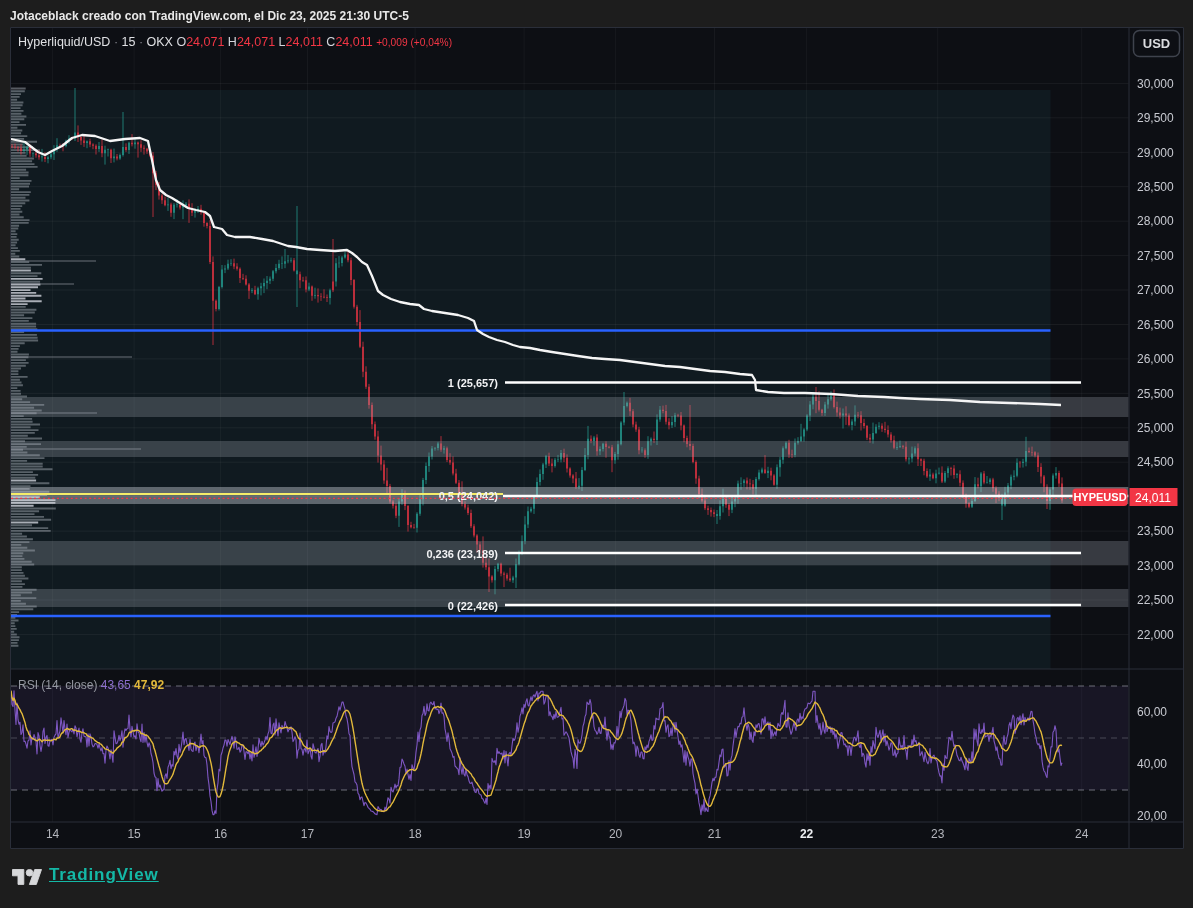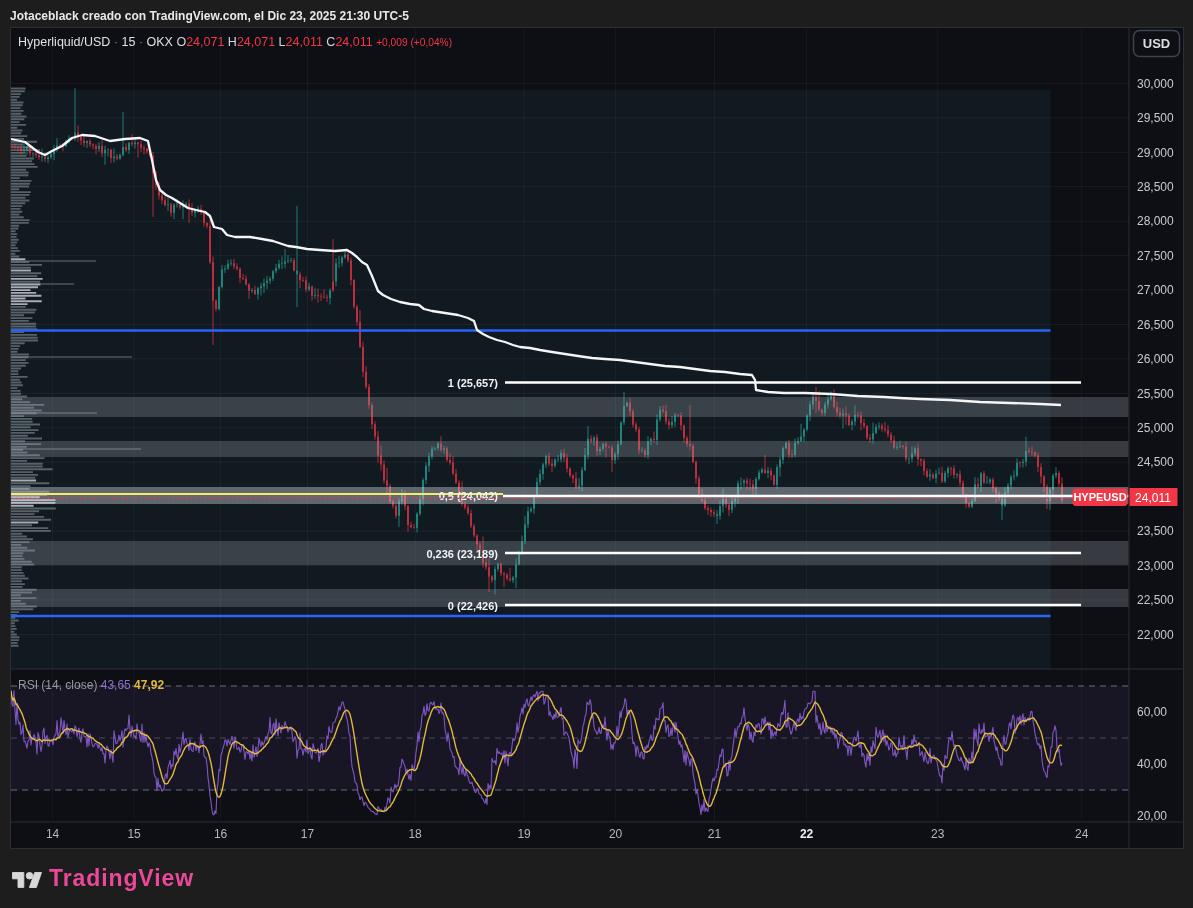--- a/index.html
+++ b/index.html
@@ -7,21 +7,21 @@
 .ax{fill:#c8cad1;font-size:12px;}
 .axd{fill:#b4b6bd;font-size:12px;text-anchor:middle;}
 .axw{fill:#eceef1;font-weight:bold;}
 .fib{fill:#f2f3f5;font-size:11px;font-weight:bold;text-anchor:end;}
 .tagc{fill:#fff;font-size:11px;font-weight:bold;text-anchor:middle;}
 .tagc2{fill:#fff;font-size:12px;text-anchor:middle;}
 .usd{fill:#dcdde0;font-size:13px;font-weight:bold;text-anchor:middle;}
 .leg{font-size:12px;}
 .leg2{font-size:12.5px;fill:#dfe0e3;font-weight:500;}
 #logo{position:absolute;left:12px;top:868px;display:flex;align-items:center;gap:7px;}
-#logo span{color:#ec4899;font-size:23px;font-weight:bold;letter-spacing:0.9px;margin-top:-3px;}
+#logo span{color:#14b8a6;font-size:17px;font-weight:bold;letter-spacing:0.9px;margin-top:-3px;text-decoration:underline;}
 </style></head>
 <body>
 <div id="wrap">
 <svg id="chart" width="1193" height="908" viewBox="0 0 1193 908" font-family="Liberation Sans, sans-serif">
 
 <rect x="10" y="27" width="1174" height="822" fill="#0d0f14"></rect>
 
 <rect x="11" y="90" width="1039.5" height="579" fill="rgba(36,80,88,0.18)"></rect>
 
 <path d="M11 83.4H1128.5 M11 117.8H1128.5 M11 152.3H1128.5 M11 186.7H1128.5 M11 221.2H1128.5 M11 255.6H1128.5 M11 290.0H1128.5 M11 324.5H1128.5 M11 358.9H1128.5 M11 393.3H1128.5 M11 427.8H1128.5 M11 462.2H1128.5 M11 496.7H1128.5 M11 531.1H1128.5 M11 565.5H1128.5 M11 600.0H1128.5 M11 634.4H1128.5 " stroke="rgba(255,255,255,0.055)" stroke-width="1"></path>

